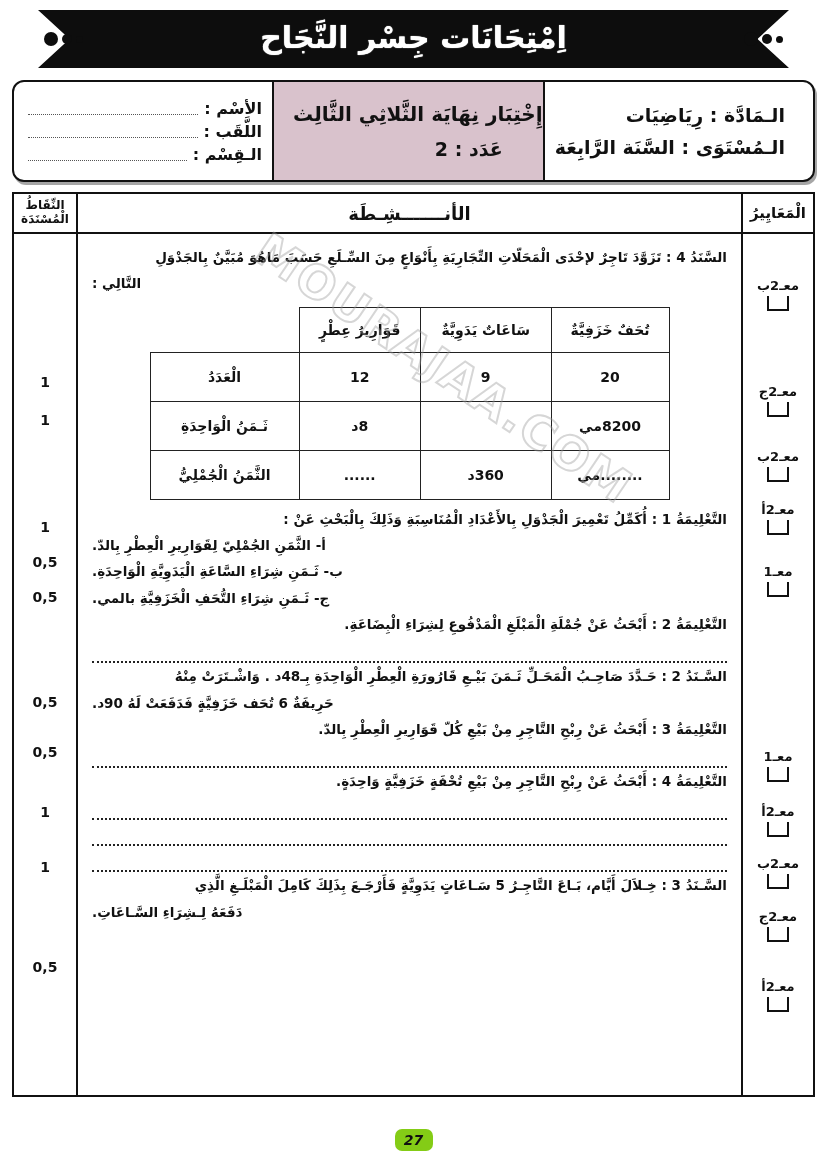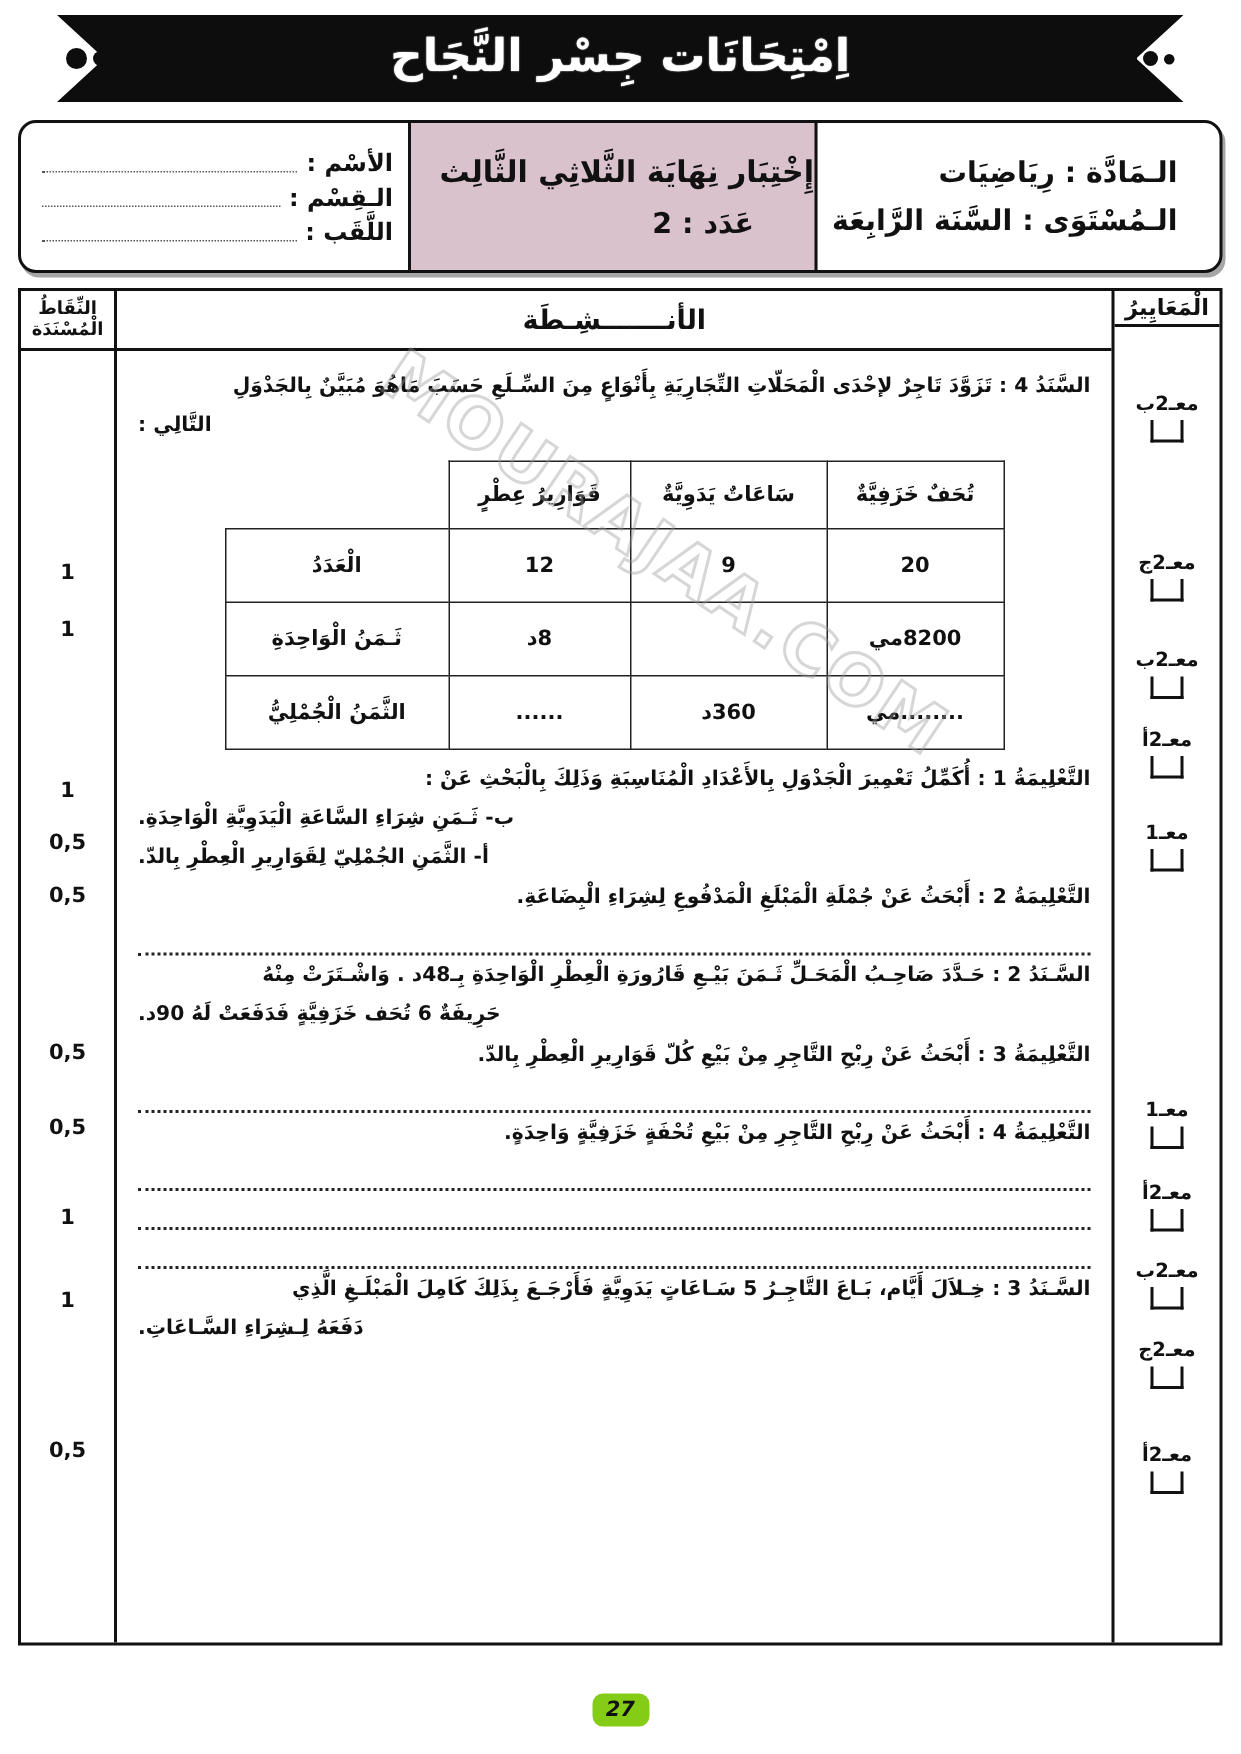--- a/index.html
+++ b/index.html
@@ -143,21 +143,21 @@
     display:flex;flex-direction:column;
   }
   .colhead{
     border-bottom:2px solid #111;
     text-align:center;
     font-weight:bold;
     display:flex;align-items:center;justify-content:center;
     flex-direction:column;
     box-sizing:border-box;
   }
-  .col-crit .colhead{height:24px;font-size:15px;}
+  .col-crit .colhead{height:40px;font-size:15px;}
   .col-act  .colhead{height:40px;font-size:18px;letter-spacing:1px;}
   .col-pts  .colhead{height:40px;font-size:12px;line-height:1.15;}
 
   .crit-body,.pts-body{position:relative;flex:1 1 auto;}
   .crit-item{
     position:absolute;
     left:0;right:0;
     text-align:center;
     font-size:13px;
     font-weight:bold;
@@ -302,25 +302,25 @@
       <div class="l1">إِخْتِبَار نِهَايَة الثَّلاثِي الثَّالِث</div>
       <div class="l2">عَدَد  :    2</div>
     </div>
 
     <div class="idcell id-left">
       <div class="field">
         <span class="lbl">الأسْم :</span>
         <span class="ln"></span>
       </div>
       <div class="field">
+        <span class="lbl">اللَّقَب :</span>
+        <span class="ln"></span>
+      </div>
+      <div class="field">
         <span class="lbl">الـقِسْم :</span>
-        <span class="ln"></span>
-      </div>
-      <div class="field">
-        <span class="lbl">اللَّقَب :</span>
         <span class="ln"></span>
       </div>
     </div>
 
   </div>
 
   <div class="main">
 
     <div class="col-crit">
       <div class="colhead">الْمَعَايِيرُ</div>
@@ -404,22 +404,23 @@
             <tr>
               <td>........مي</td>
               <td>360د</td>
               <td>......</td>
               <td class="rowlbl">الثَّمَنُ الْجُمْلِيُّ</td>
             </tr>
           </tbody>
         </table>
 
         <p class="ptext">التَّعْلِيمَةُ 1 : أُكَمِّلُ تَعْمِيرَ الْجَدْوَلِ بِالأَعْدَادِ الْمُنَاسِبَةِ وَذَلِكَ بِالْبَحْثِ عَنْ :</p>
+        <p class="sub">أ- الثَّمَنِ الجُمْلِيّ لِقَوَارِيرِ الْعِطْرِ بِالدّ.</p>
         <p class="sub">ب- ثَـمَنِ شِرَاءِ السَّاعَةِ الْيَدَوِيَّةِ الْوَاحِدَةِ.</p>
-        <p class="sub">أ- الثَّمَنِ الجُمْلِيّ لِقَوَارِيرِ الْعِطْرِ بِالدّ.</p>
+        <p class="sub">ج- ثَـمَنِ شِرَاءِ التُّحَفِ الْخَزَفِيَّةِ بالمي.</p>
 
         <p class="ptext">التَّعْلِيمَةُ 2 : أَبْحَثُ عَنْ جُمْلَةِ الْمَبْلَغِ الْمَدْفُوعِ لِشِرَاءِ الْبِضَاعَةِ.</p>
         <div class="dotline"></div>
 
         <p class="ptext">السَّـنَدُ 2 : حَـدَّدَ صَاحِـبُ الْمَحَـلِّ ثَـمَنَ بَيْـعِ قَارُورَةِ الْعِطْرِ الْوَاحِدَةِ بِـ48د . وَاشْـتَرَتْ مِنْهُ</p>
         <p class="sub">حَرِيفَةٌ 6 تُحَف خَزَفِيَّةٍ فَدَفَعَتْ لَهُ 90د.</p>
 
         <p class="ptext center">التَّعْلِيمَةُ 3 : أَبْحَثُ عَنْ رِبْحِ التَّاجِرِ مِنْ بَيْعِ كُلّ قَوَارِيرِ الْعِطْرِ بِالدّ.</p>
         <div class="dotline"></div>
 

